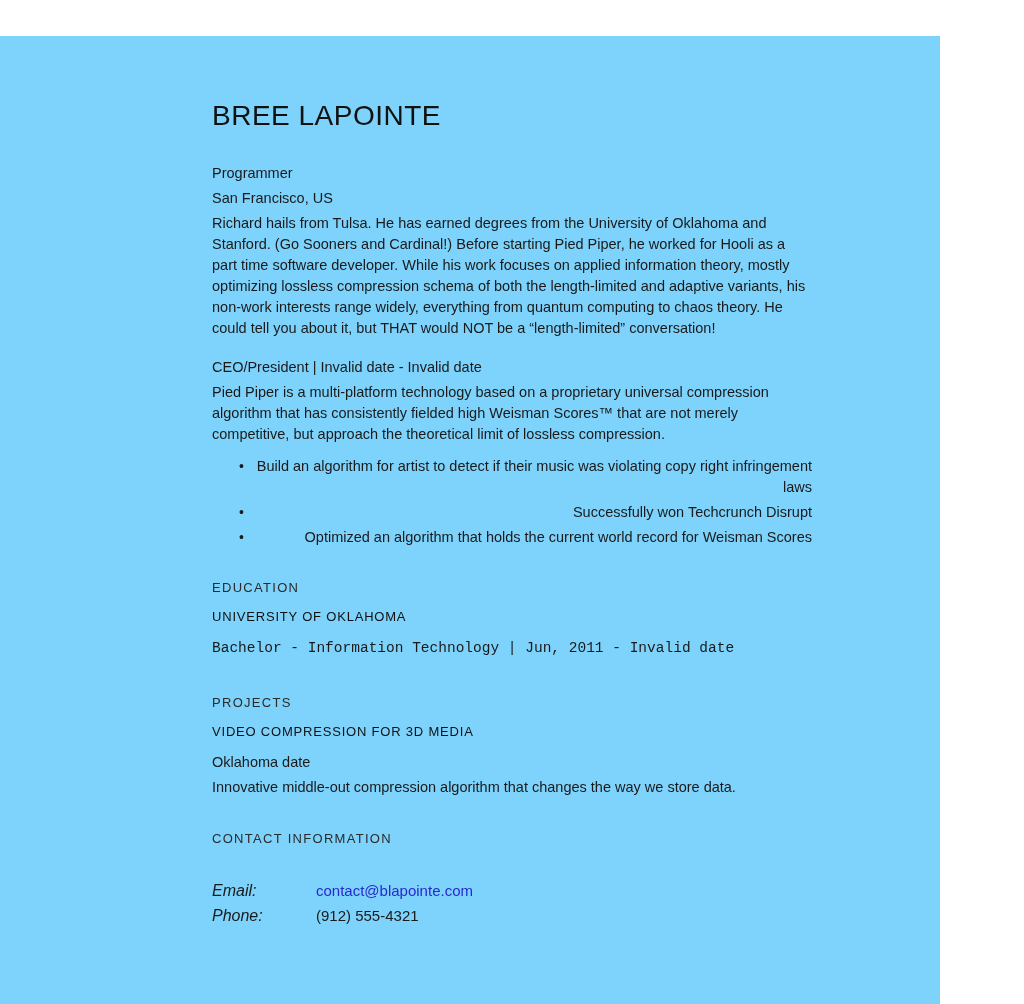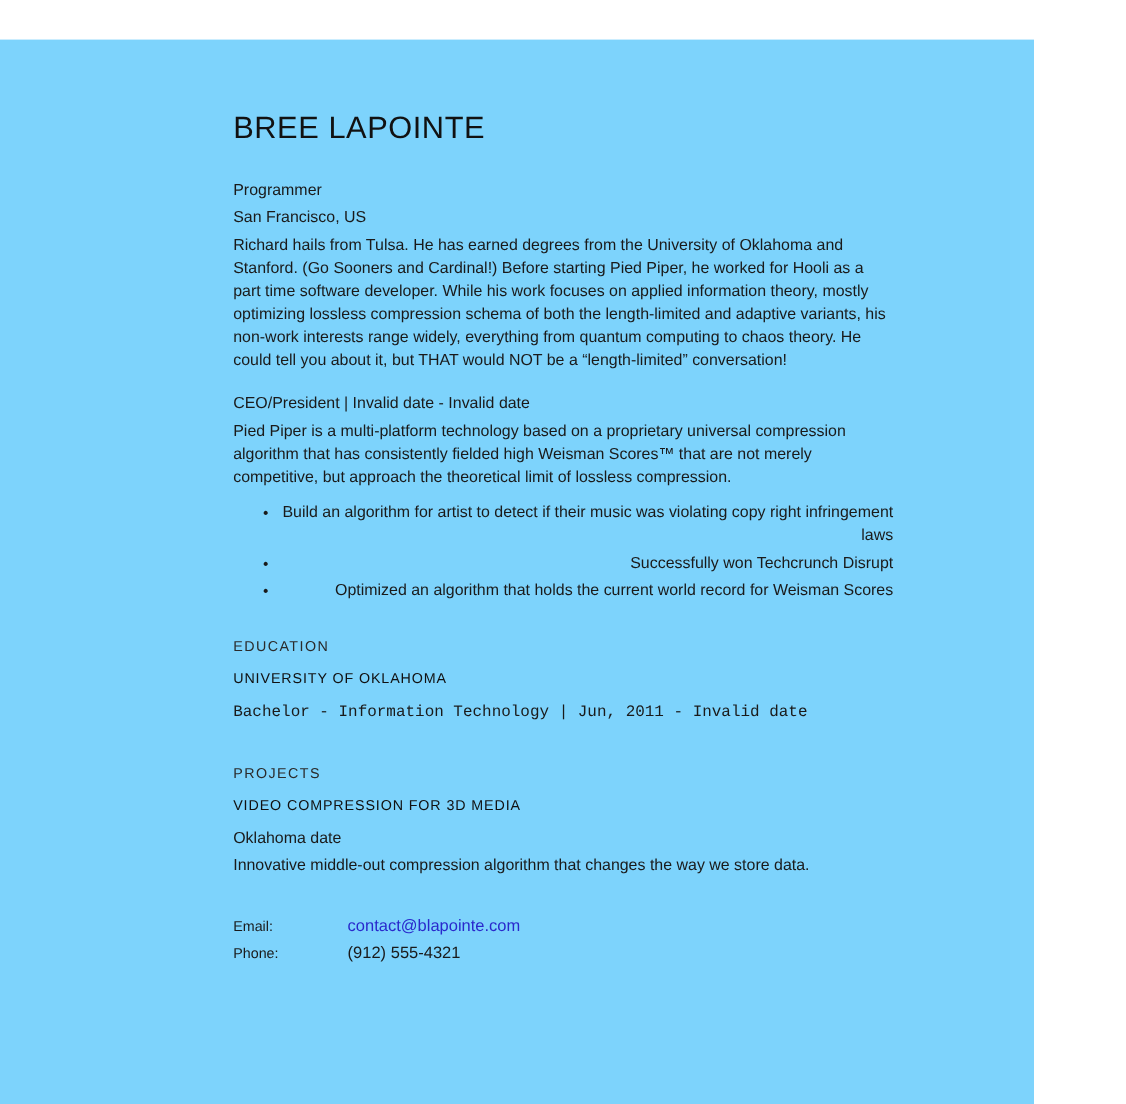--- a/index.html
+++ b/index.html
@@ -82,22 +82,23 @@
   .proj-desc { margin-top: 0; }
   .contact-section h2 { margin-top: 33px; }
   .contact-table { margin-top: 33px; }
   .contact-row {
     display: flex;
     margin-bottom: 4px;
   }
   .contact-label {
     width: 104px;
     flex: 0 0 104px;
-    font-size: 13px;
+    font-size: 16px;
     line-height: 21px;
+    font-style: italic;
   }
   .contact-value {
     font-size: 15px;
     line-height: 21px;
     color: #1a1a1a;
     text-decoration: none;
   }
   a.email-link {
     color: #2929cc;
     text-decoration: none;
@@ -134,20 +135,21 @@
     </section>
 
     <section class="proj-section">
       <h2 class="section-heading">PROJECTS</h2>
       <h3 class="item-heading">VIDEO COMPRESSION FOR 3D MEDIA</h3>
       <p class="proj-date">Oklahoma date</p>
       <p class="proj-desc">Innovative middle-out compression algorithm that changes the way we store data.</p>
     </section>
 
     <section class="contact-section">
+      <h2 class="section-heading">CONTACT INFORMATION</h2>
       <div class="contact-table">
         <div class="contact-row">
           <span class="contact-label">Email:</span>
           <a class="contact-value email-link" href="#">contact@blapointe.com</a>
         </div>
         <div class="contact-row">
           <span class="contact-label">Phone:</span>
           <span class="contact-value">(912) 555-4321</span>
         </div>
       </div>

